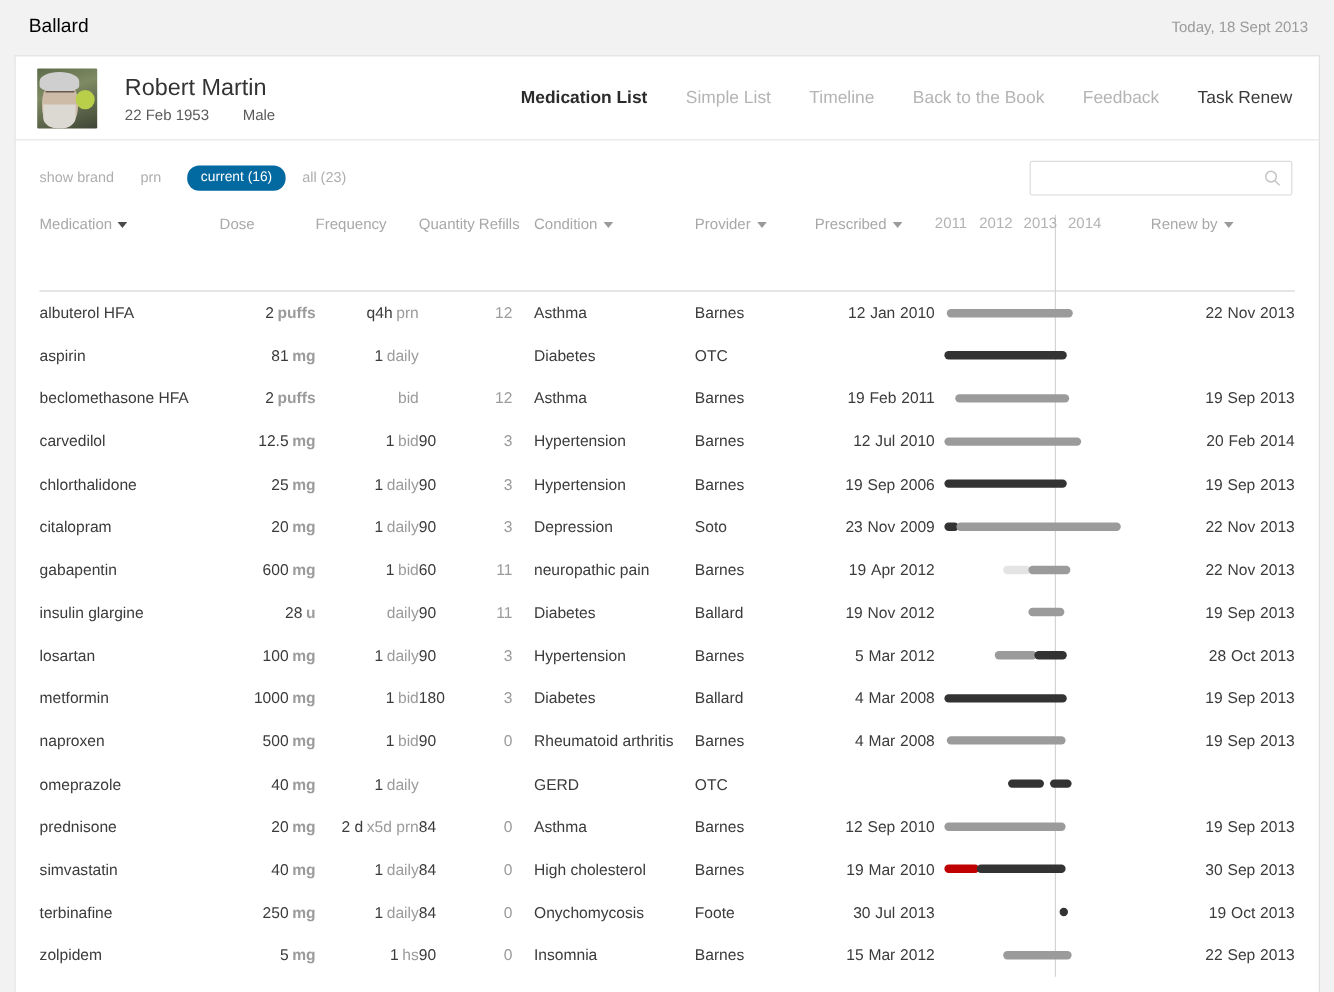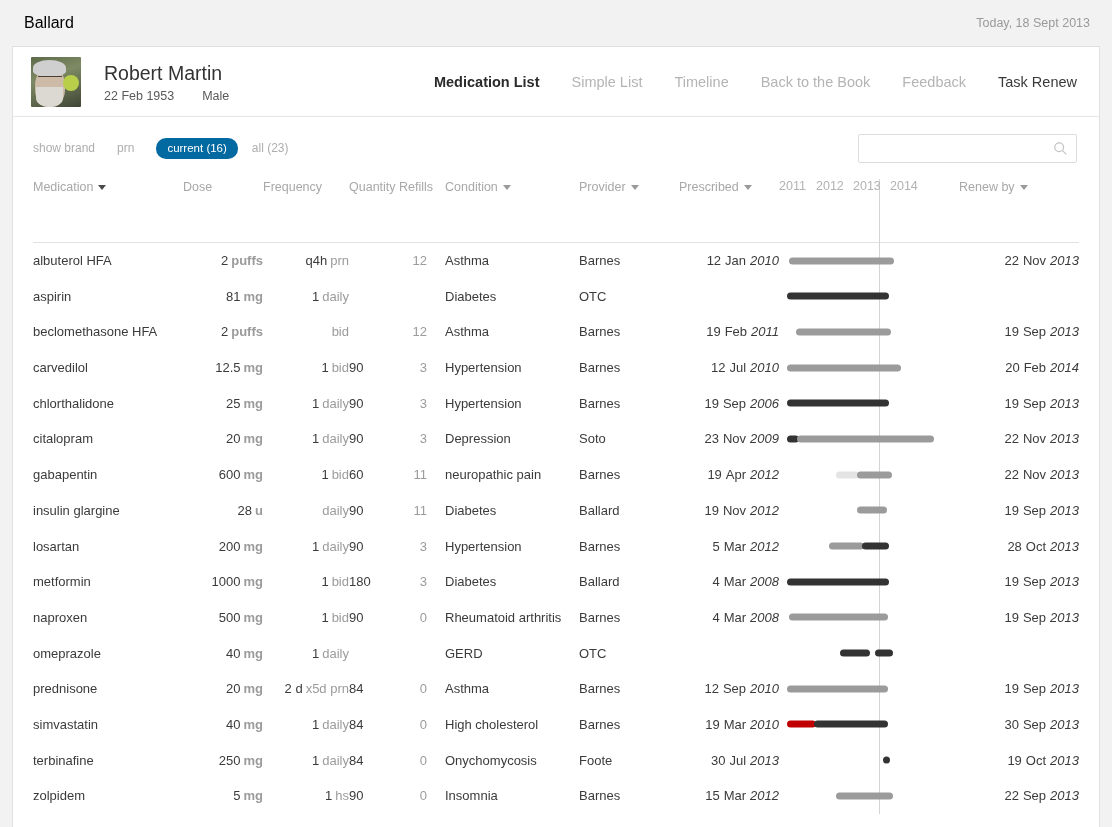--- a/index.html
+++ b/index.html
@@ -250,21 +250,21 @@
 
   .dose-val  { color: #3b3b3b; }
   .dose-unit { color: #9b9b9b; margin-left: 3px; font-weight: bold; }
   .freq-num  { color: #3b3b3b; }
   .freq-word { color: #9b9b9b; margin-left: 3px; }
   .freq-all-grey { color: #9b9b9b; }
   .qty { color: #3b3b3b; }
   .refills { color: #9b9b9b; }
   .date-d { color:#3b3b3b; }
   .date-m { color:#3b3b3b; margin-left:4px; }
-  .date-y { color:#3b3b3b; margin-left:4px;font-style:italic; }
+  .date-y { color:#3b3b3b; margin-left:4px; }
 
   
   .yearscale {
     position: relative;
     height: 15px;
   }
   .yearscale span {
     position: absolute;
     top: 0;
     font-size: 12.5px;
@@ -502,21 +502,21 @@
             <td class="c-presc"><span class="date-d">19</span><span class="date-m">Nov</span><span class="date-y">2012</span></td>
             <td class="c-time">
               <div class="tl">
                 <div class="bar" style="left: 78px; width: 30px; background: rgb(155, 155, 155);"></div>
               </div>
             </td>
             <td class="c-renew"><span class="date-d">19</span><span class="date-m">Sep</span><span class="date-y">2013</span></td>
           </tr>
           <tr>
             <td class="c-med"><span>losartan</span></td>
-            <td class="c-dose"><span class="dose-val">200</span><span class="dose-unit">mg</span></td>
+            <td class="c-dose"><span class="dose-val">100</span><span class="dose-unit">mg</span></td>
             <td class="c-freq"><span class="freq-num">1</span><span class="freq-word">daily</span></td>
             <td class="c-qty"><span class="qty">90</span></td>
             <td class="c-ref"><span class="refills">3</span></td>
             <td class="c-cond"><span>Hypertension</span></td>
             <td class="c-prov"><span>Barnes</span></td>
             <td class="c-presc"><span class="date-d">5</span><span class="date-m">Mar</span><span class="date-y">2012</span></td>
             <td class="c-time">
               <div class="tl">
                 <div class="bar" style="left: 50px; width: 35px; background: rgb(155, 155, 155);"></div>
                 <div class="bar" style="left: 83px; width: 27px; background: rgb(51, 51, 51);"></div>

